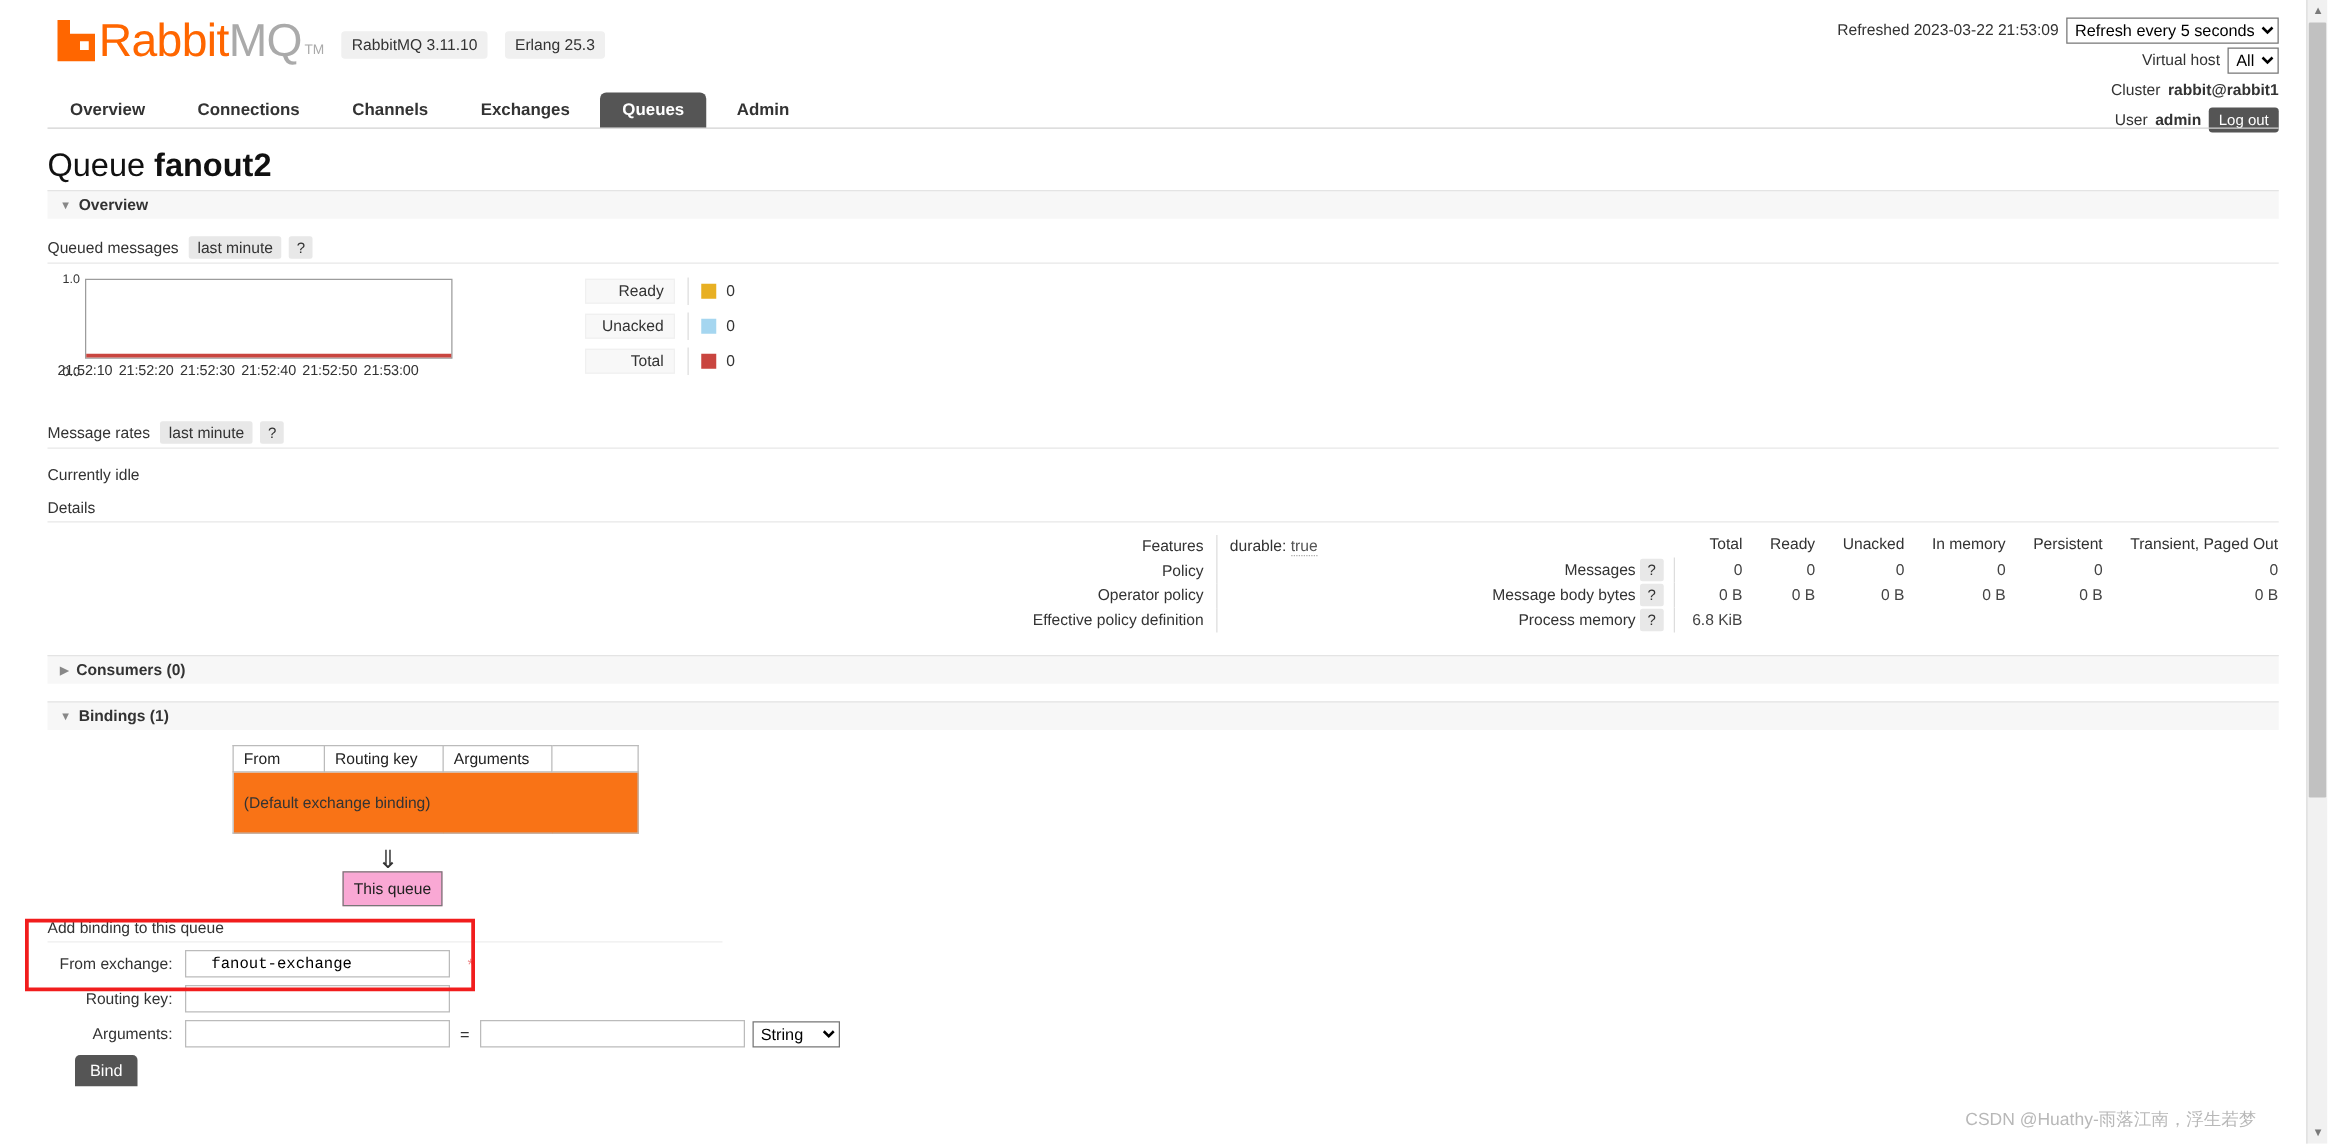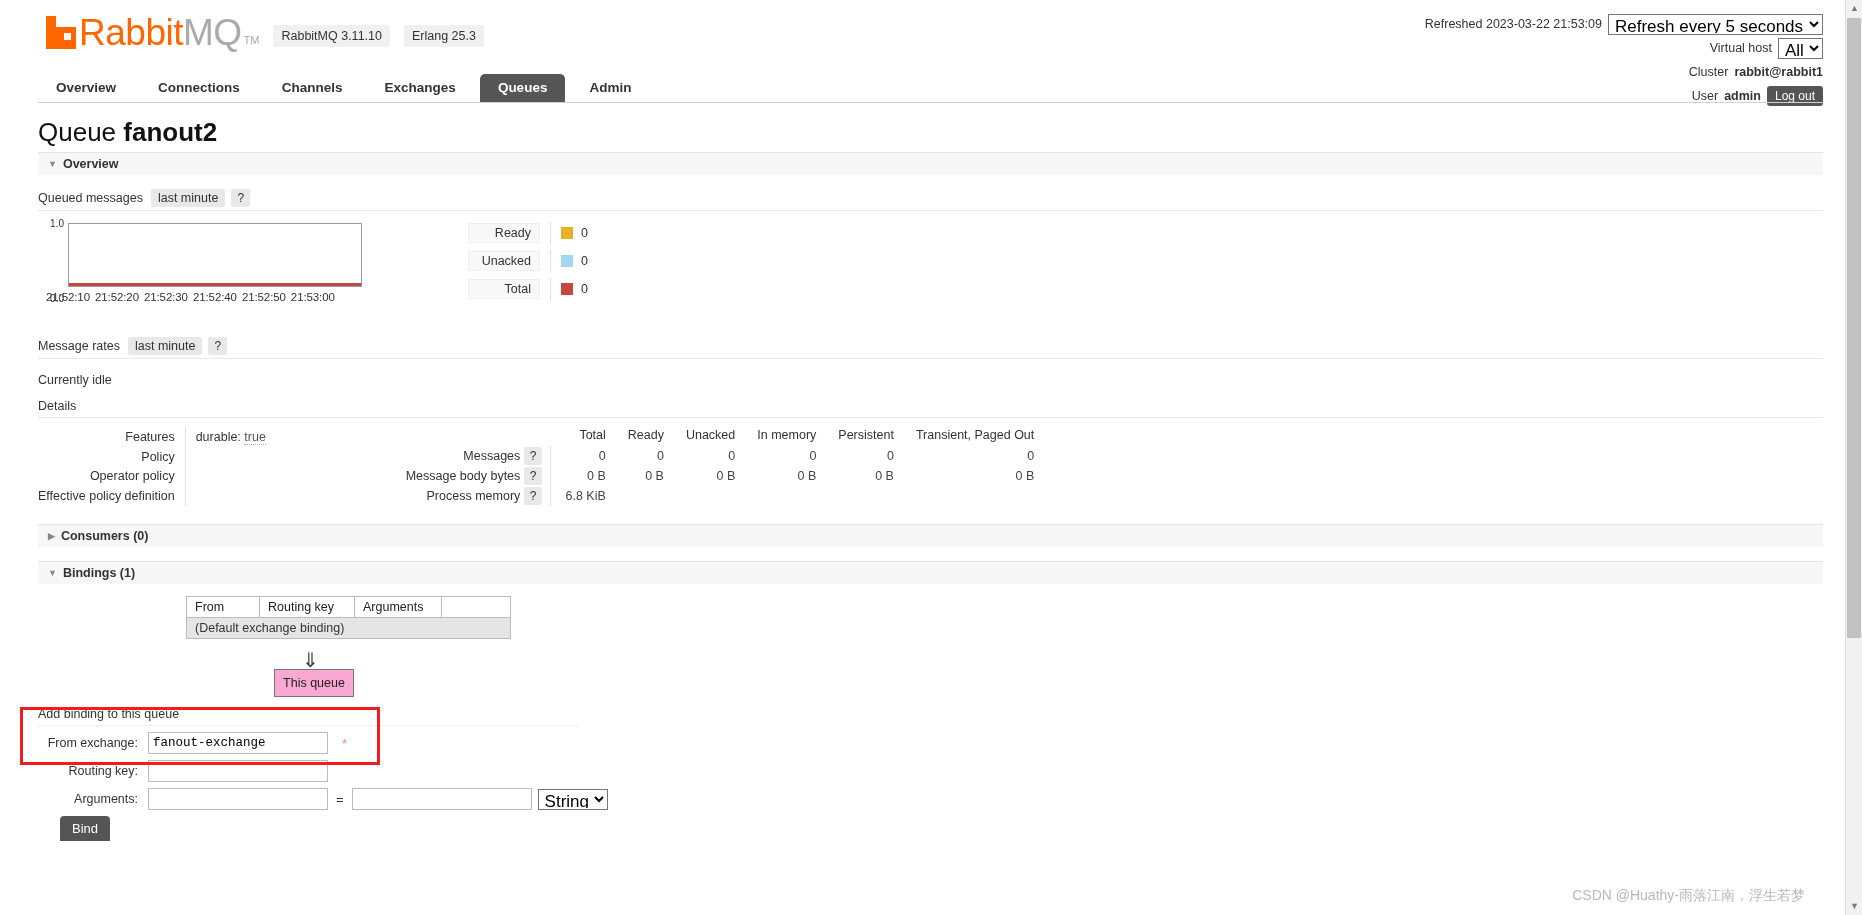--- a/index.html
+++ b/index.html
@@ -138,21 +138,21 @@
   .right-row {
     display: flex;
     align-items: center;
     justify-content: flex-end;
     margin-bottom: 4px;
     height: 20px;
   }
   .right-label { margin-right: 6px; color: #333; }
   select.ui-select {
     font-family: "Liberation Sans", sans-serif;
-    font-size: 17px;
+    font-size: 13px;
     padding: 1px 2px;
     border: 1px solid #767676;
     background: #fff;
     color: #000;
     height: 21px;
     box-sizing: border-box;
   }
   .bold { font-weight: bold; }
   .logout-btn {
     background: #555;
@@ -349,20 +349,21 @@
     color: #333;
     border-bottom: 1px solid #e8e8e8;
     padding-bottom: 4px;
   }
 
   
   .details-wrap {
     display: flex;
     margin-top: 10px;
     font-size: 12.5px;
+    justify-content: flex-end;
   }
   .dtable { border-collapse: collapse; }
   .dtable td {
     padding: 2px 0;
     vertical-align: top;
     font-size: 12.5px;
   }
   .lbl-col {
     text-align: right;
     padding-right: 10px !important;
@@ -430,22 +431,22 @@
     border: 1px solid #bbb;
     background: #fff;
     font-weight: normal;
     text-align: left;
     padding: 3px 8px;
     color: #222;
   }
   .bind-table td {
     border: 1px solid #bbb;
     border-top: none;
-    background: #e5e5e5;
-    padding: 3px 8px;
+    background: #f97316;
+    padding: 17px 8px;
     color: #333;
   }
 
   .queue-diagram {
     margin: 12px 0 0 236px;
     position: relative;
     width: 200px;
   }
   .dbl-arrow {
     font-size: 20px;
@@ -497,21 +498,21 @@
     padding-right: 10px;
     font-size: 12.5px;
     color: #333;
   }
   input.ui-input {
     width: 170px;
     height: 18px;
     border: 1px solid #bbb;
     font-family: "Liberation Mono", monospace;
     font-size: 12.5px;
-    padding: 1px 4px;
+    padding: 1px 20px;
     box-sizing: content-box;
     color: #000;
     background: #fff;
   }
   .req-star {
     color: #e88;
     margin-left: 14px;
     font-size: 13px;
   }
   .eq { margin: 0 8px; font-size: 13px; color: #333; }

